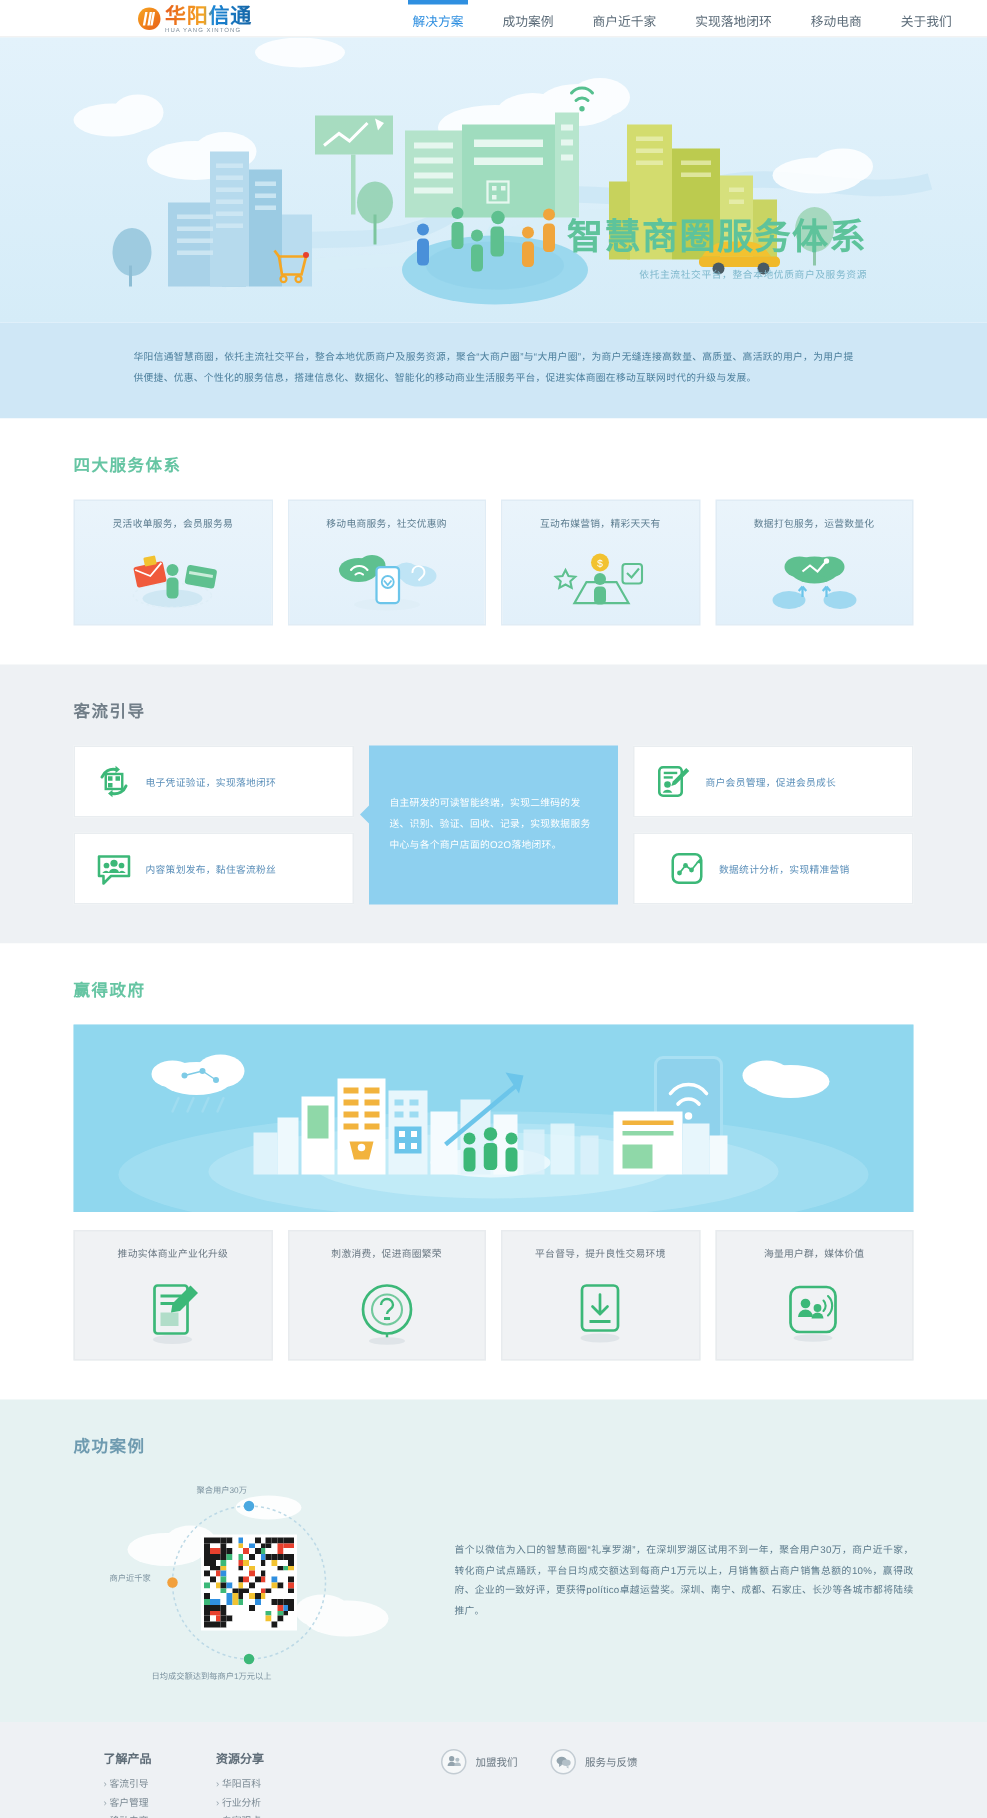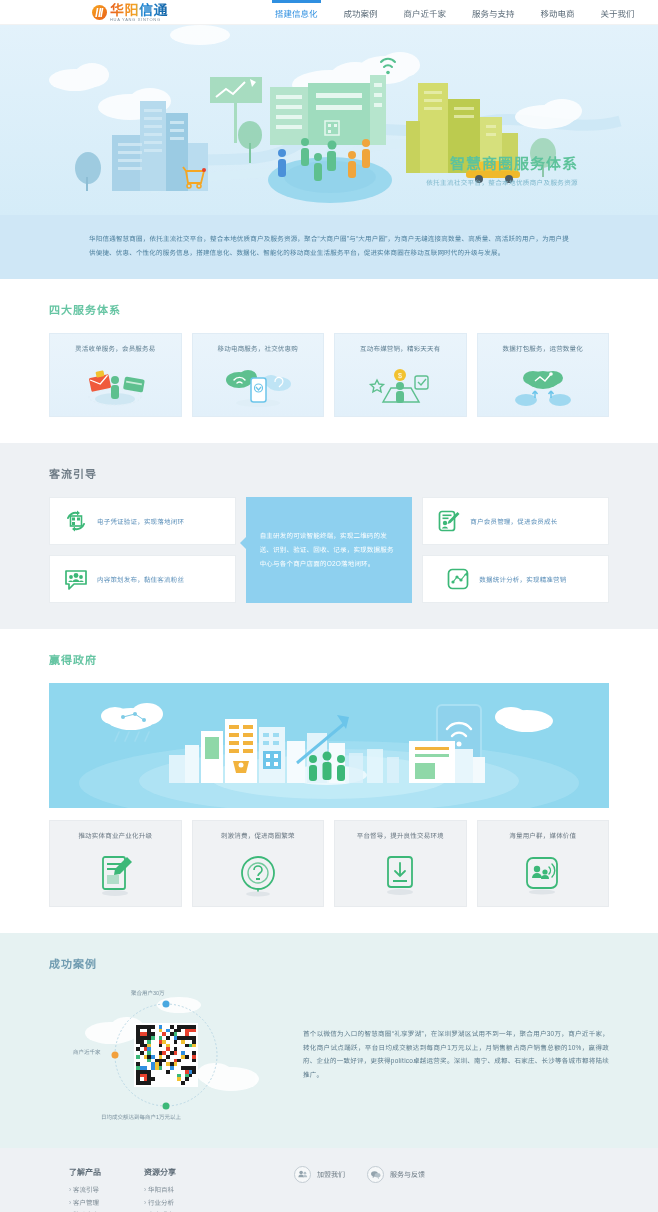--- a/index.html
+++ b/index.html
@@ -55,21 +55,21 @@
   
   .hero {
     height:190px; position:relative; overflow:hidden;
     background:linear-gradient(180deg,#dff0fa 0%,#e9f5fb 45%,#dceefa 100%);
   }
   .hero svg { position:absolute; left:0; top:0; }
   .hero-title {
     position:absolute; right:80px; bottom:28px; text-align:right;
   }
   .hero-title h1 {
-    font-size:15px; font-weight:bold; color:#5ec39b; letter-spacing:1px; line-height:1.1;
+    font-size:24px; font-weight:bold; color:#5ec39b; letter-spacing:1px; line-height:1.1;
   }
   .hero-title p { font-size:6.5px; color:#7fb8cc; margin-top:5px; letter-spacing:.4px; }
 
   
   .intro { background:#cfe7f6; padding:17px 0 19px; }
   .intro p {
     width:480px; margin:0 auto; font-size:6.5px; line-height:2.15;
     color:#4c7f9c; text-align:justify; letter-spacing:.2px;
   }
 
@@ -172,24 +172,24 @@
 
   <div class="header">
     <div class="logo">
       <div class="logo-mark"></div>
       <div class="logo-text">
         <div class="logo-cn">华阳信通</div>
         <div class="logo-en">HUA YANG XINTONG</div>
       </div>
     </div>
     <div class="nav">
-      <div class="nav-item active">搭建信息化</div>
+      <div class="nav-item active">解决方案</div>
       <div class="nav-item">成功案例</div>
       <div class="nav-item">商户近千家</div>
-      <div class="nav-item">服务与支持</div>
+      <div class="nav-item">实现落地闭环</div>
       <div class="nav-item">移动电商</div>
       <div class="nav-item">关于我们</div>
     </div>
   </div>
 
   <div class="hero">
     <svg width="658" height="190" viewBox="0 0 658 190">
       <defs>
         <linearGradient id="gA" x1="0" y1="0" x2="0" y2="1">
           <stop offset="0" stop-color="#e3f2fb"></stop>

